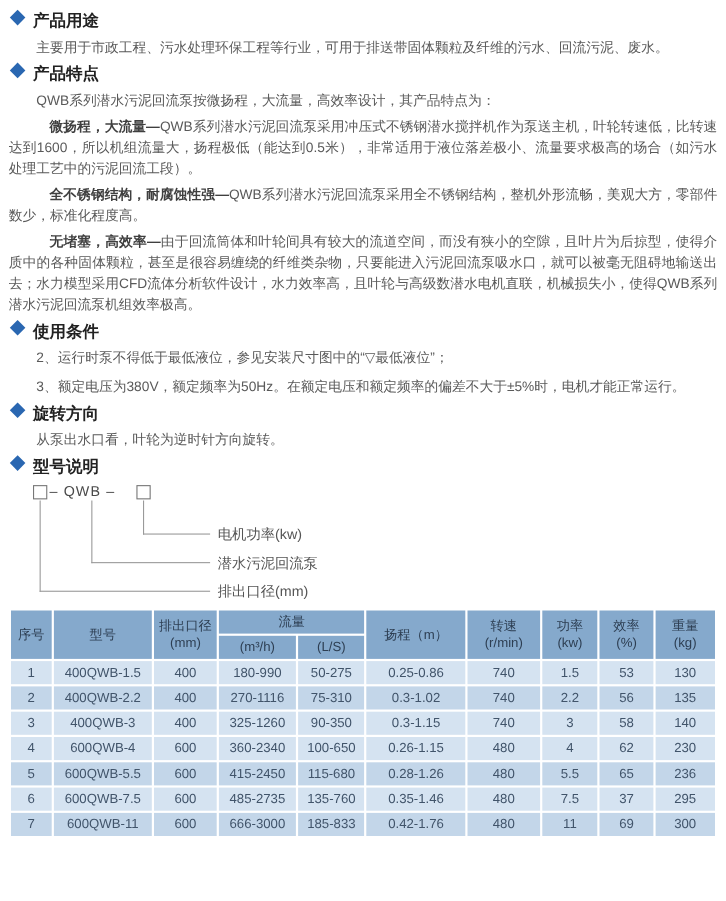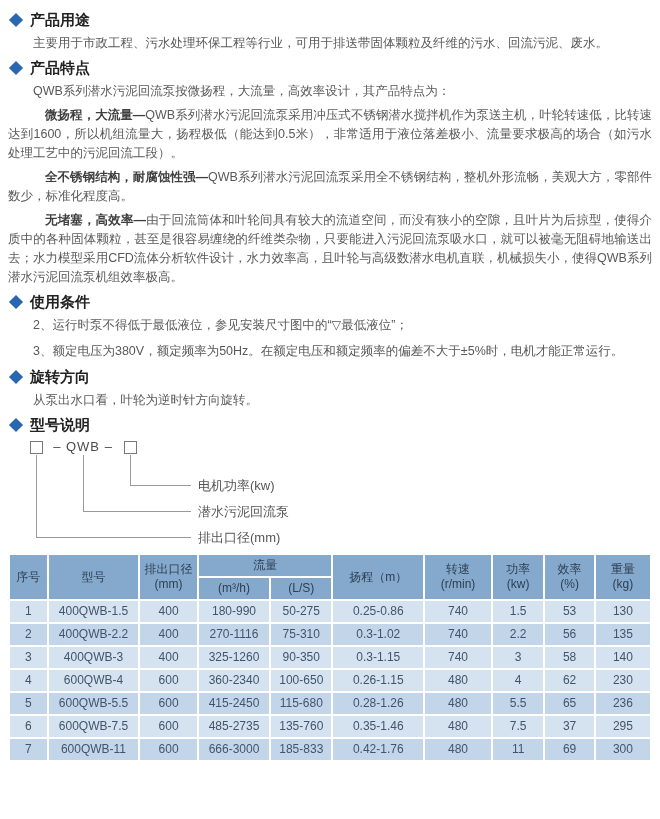--- a/index.html
+++ b/index.html
@@ -3,21 +3,21 @@
 <meta charset="utf-8">
 <style>
   html,body{margin:0;padding:0;}
   body{
     width:660px;height:819px;overflow:hidden;background:#ffffff;
     font-family:"Liberation Sans","DejaVu Sans",sans-serif;
   }
   .page{padding:5px 8px 0 8px;}
   
   .sec-title{
-    display:flex;align-items:center;
+    display:flex;
     margin:6px 0 5px 0;
     font-size:15px;font-weight:bold;color:#222222;line-height:18px;
   }
   .diamond{
     width:10px;height:10px;background:#2A67B1;
     transform:rotate(45deg);display:inline-block;
     margin:0 9px 0 3px;flex:0 0 auto;
   }
   
   .body-p{
@@ -32,21 +32,21 @@
     position:relative;height:112px;margin:4px 0 2px 22px;width:420px;
     font-size:13px;color:#4a4a4a;
   }
   .mbox{
     position:absolute;width:11px;height:11px;border:1px solid #777777;
     background:#ffffff;top:2px;
   }
   .mbox1{left:0;}
   .mbox2{left:94px;}
   .mcode{
-    position:absolute;left:15px;top:0;width:76px;text-align:center;
+    position:absolute;left:15px;top:0;width:76px;
     letter-spacing:1px;color:#4a4a4a;
   }
   .lline{
     position:absolute;border-left:1px solid #9a9a9a;border-bottom:1px solid #9a9a9a;
   }
   .l1{left:100px;top:16px;width:60px;height:30px;}
   .l2{left:53px;top:16px;width:107px;height:56px;}
   .l3{left:6px;top:16px;width:154px;height:82px;}
   .mlabel{position:absolute;left:168px;font-size:13px;color:#555555;white-space:nowrap;}
   .lab1{top:38px;}

